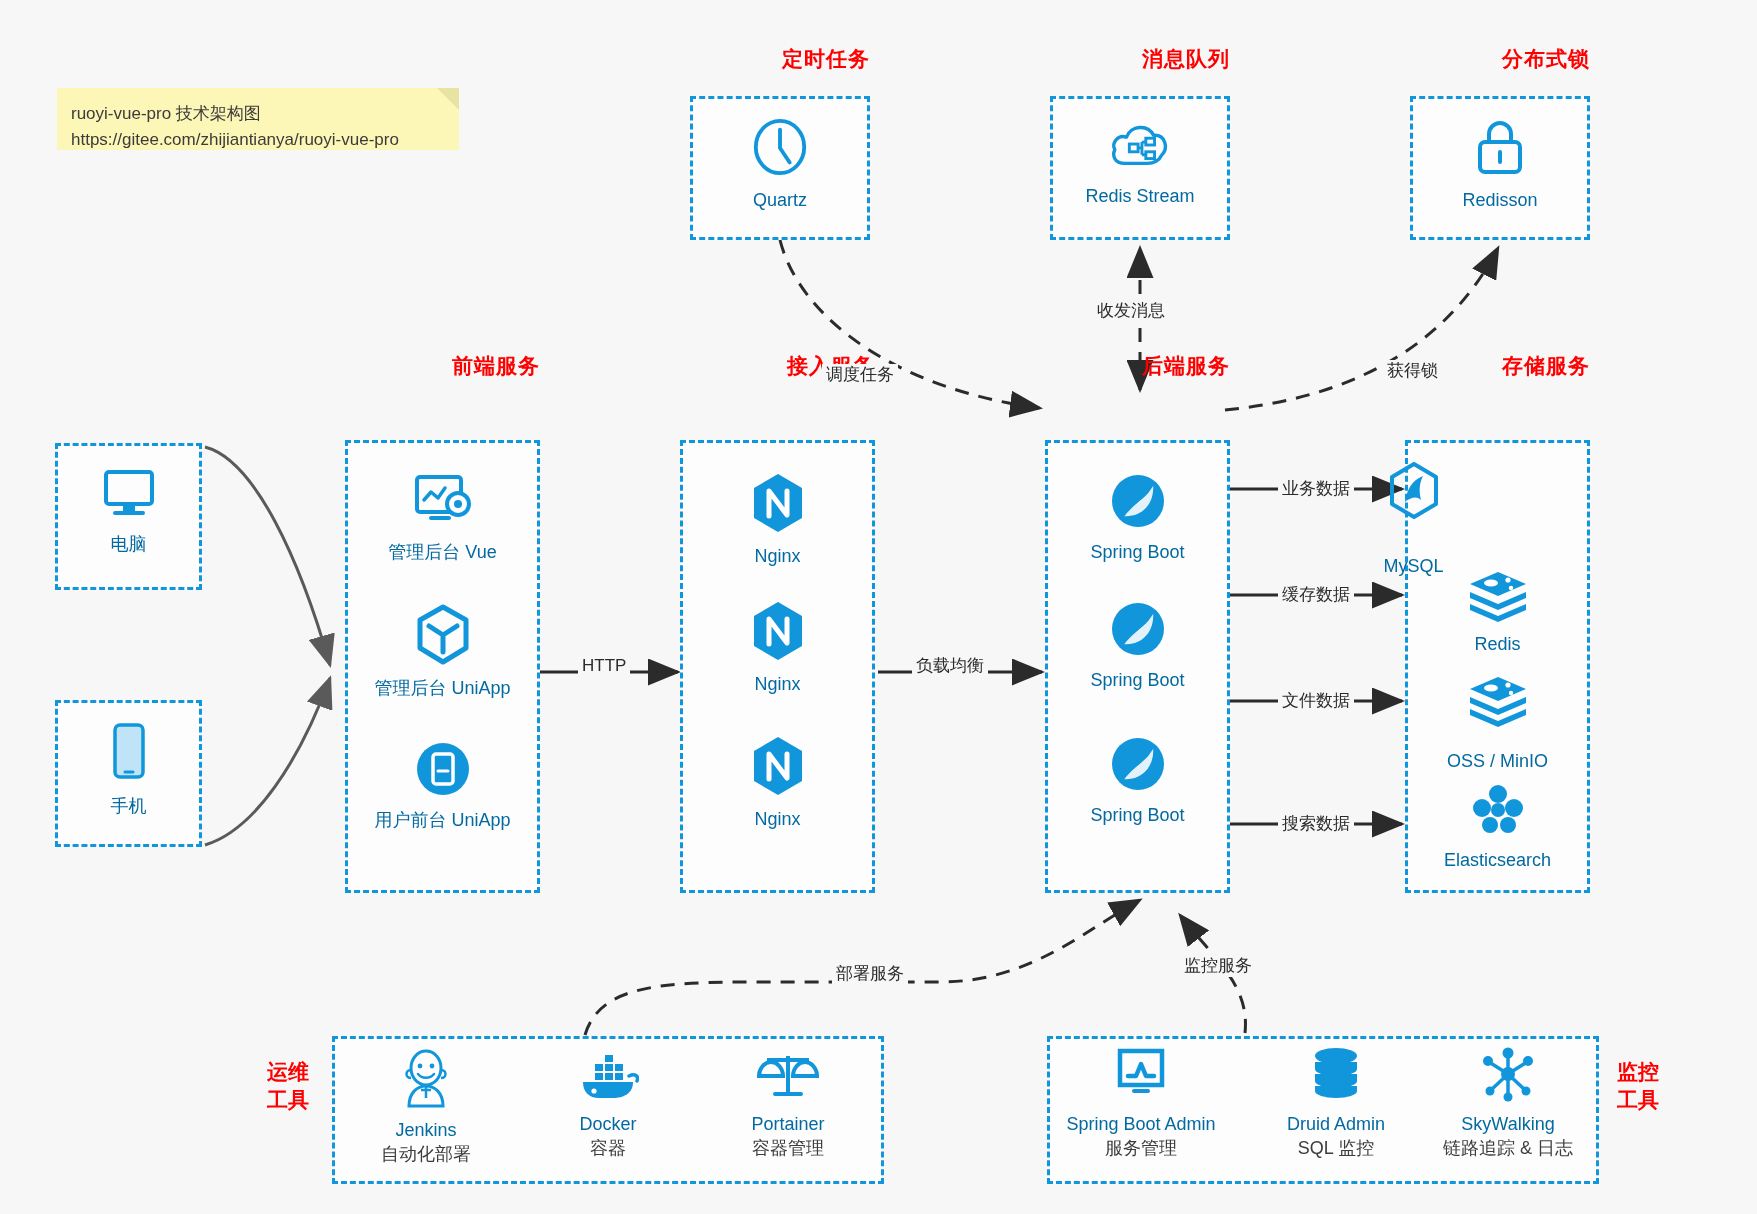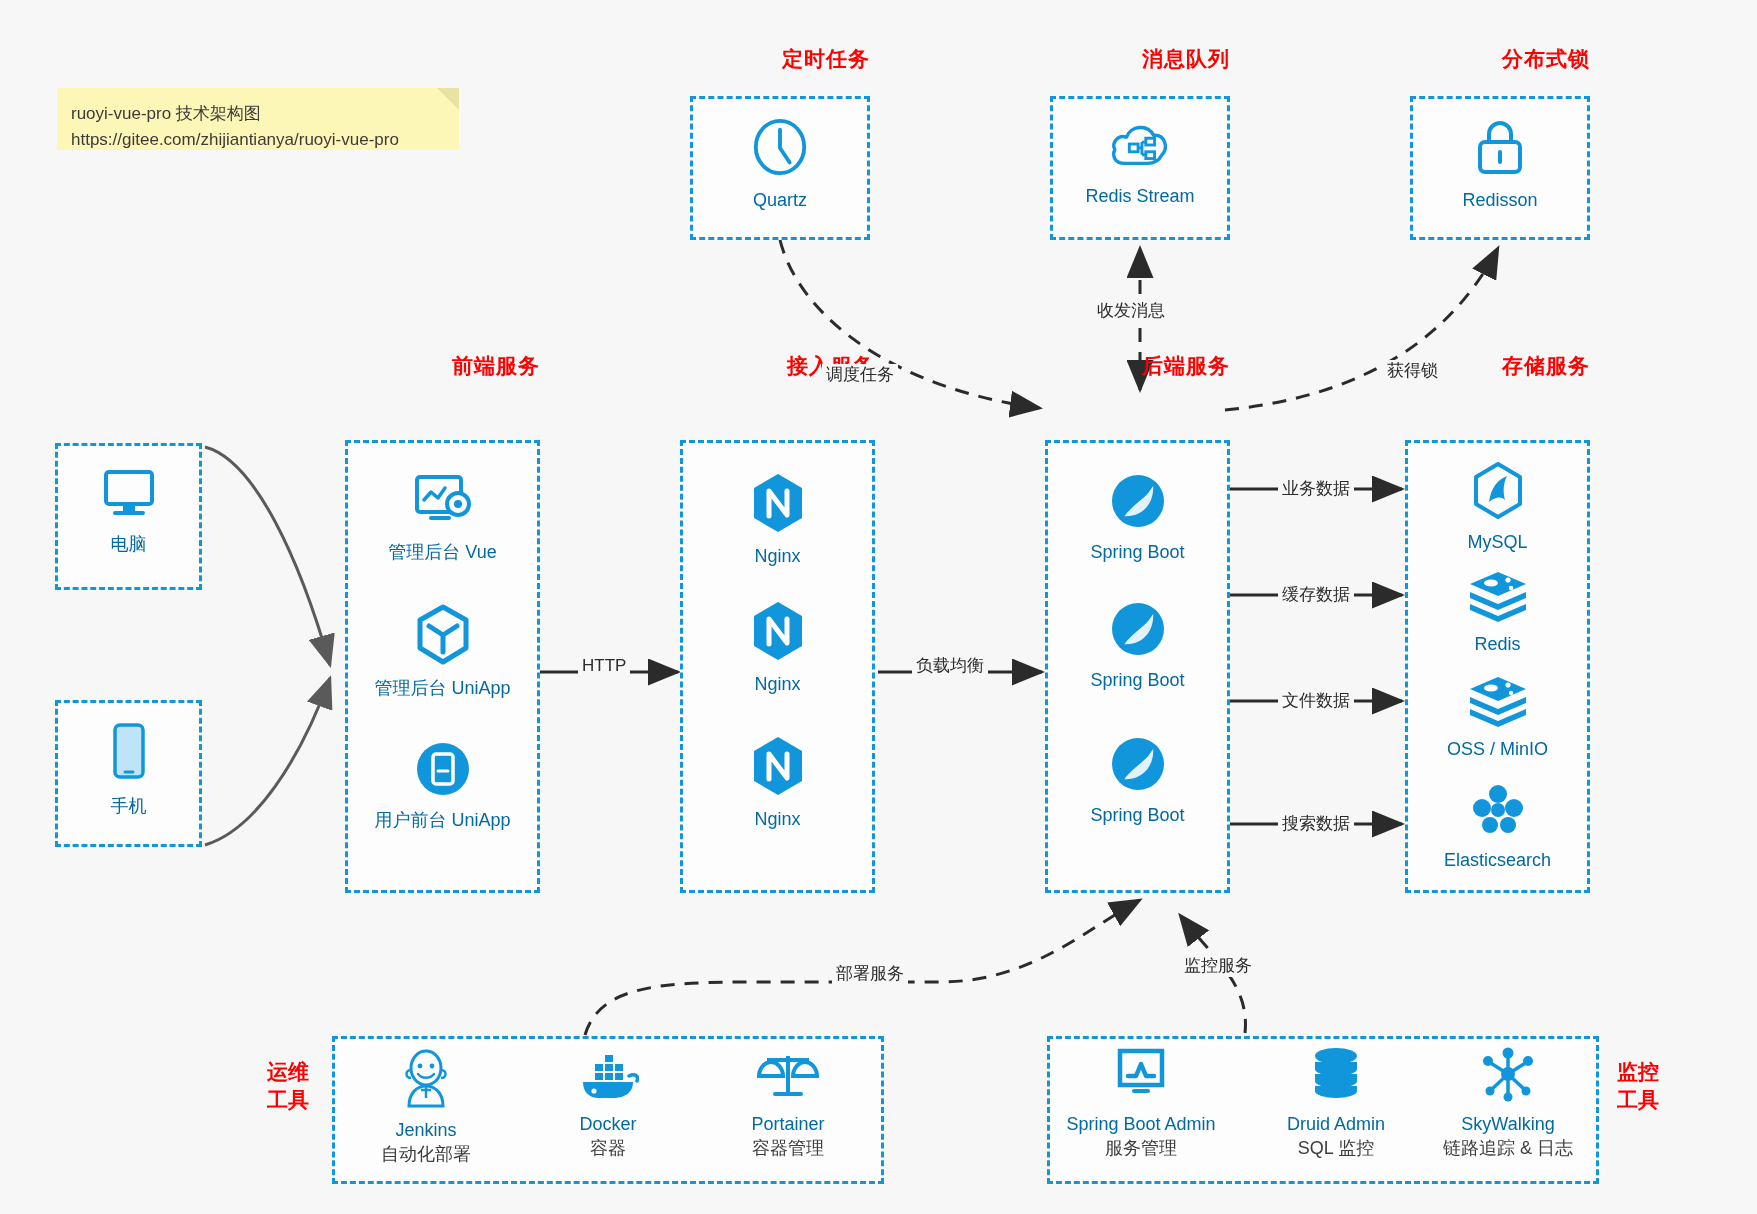--- a/index.html
+++ b/index.html
@@ -307,21 +307,21 @@
         <path d="M44 12 C46 30 34 46 14 44 C20 34 32 30 40 20" fill="#ffffff" opacity="0.88"></path>
         <path d="M44 12 C36 26 22 32 14 44" fill="none" stroke="#1296db" stroke-width="2.5"></path>
       </svg>
     </span>
     <span class="cap">Spring Boot</span>
   </div>
 
   <div class="group-title" style="left:1405px;top:352px;width:185px;">存储服务</div>
   <div class="dash-box" style="left:1405px;top:440px;width:185px;height:453px;"></div>
 
-  <div class="node" style="left:1405px;top:462px;width:185px;">
+  <div class="node" style="left:1321px;top:462px;width:185px;gap:24px;">
     <span class="ico">
       <svg width="54" height="58" viewBox="0 0 54 58">
         <path d="M27 2 L49 15 L49 42 L27 55 L5 42 L5 15 Z" fill="none" stroke="#1296db" stroke-width="4" stroke-linejoin="round"></path>
         <path d="M18 40 C20 26 26 18 36 14 C32 22 32 30 34 38 C30 34 24 35 18 40 Z" fill="#1296db"></path>
       </svg>
     </span>
     <span class="cap">MySQL</span>
   </div>
 
   <div class="node" style="left:1405px;top:570px;width:185px;">
@@ -331,21 +331,21 @@
         <path d="M3 22 L31 34 L59 22 L59 28 L31 40 L3 28 Z" fill="#1296db"></path>
         <path d="M3 34 L31 46 L59 34 L59 40 L31 52 L3 40 Z" fill="#1296db"></path>
         <ellipse cx="24" cy="13" rx="7" ry="3.5" fill="#ffffff"></ellipse>
         <circle cx="41" cy="10" r="2.6" fill="#ffffff"></circle>
         <circle cx="44" cy="18" r="2.2" fill="#ffffff"></circle>
       </svg>
     </span>
     <span class="cap">Redis</span>
   </div>
 
-  <div class="node" style="left:1405px;top:675px;width:185px;">
+  <div class="node" style="left:1405px;top:675px;width:185px;gap:12px;">
     <span class="ico">
       <svg width="62" height="52" viewBox="0 0 62 52">
         <path d="M31 2 L59 14 L31 26 L3 14 Z" fill="#1296db"></path>
         <path d="M3 22 L31 34 L59 22 L59 28 L31 40 L3 28 Z" fill="#1296db"></path>
         <path d="M3 34 L31 46 L59 34 L59 40 L31 52 L3 40 Z" fill="#1296db"></path>
         <ellipse cx="24" cy="13" rx="7" ry="3.5" fill="#ffffff"></ellipse>
         <circle cx="41" cy="10" r="2.6" fill="#ffffff"></circle>
         <circle cx="44" cy="18" r="2.2" fill="#ffffff"></circle>
       </svg>
     </span>

